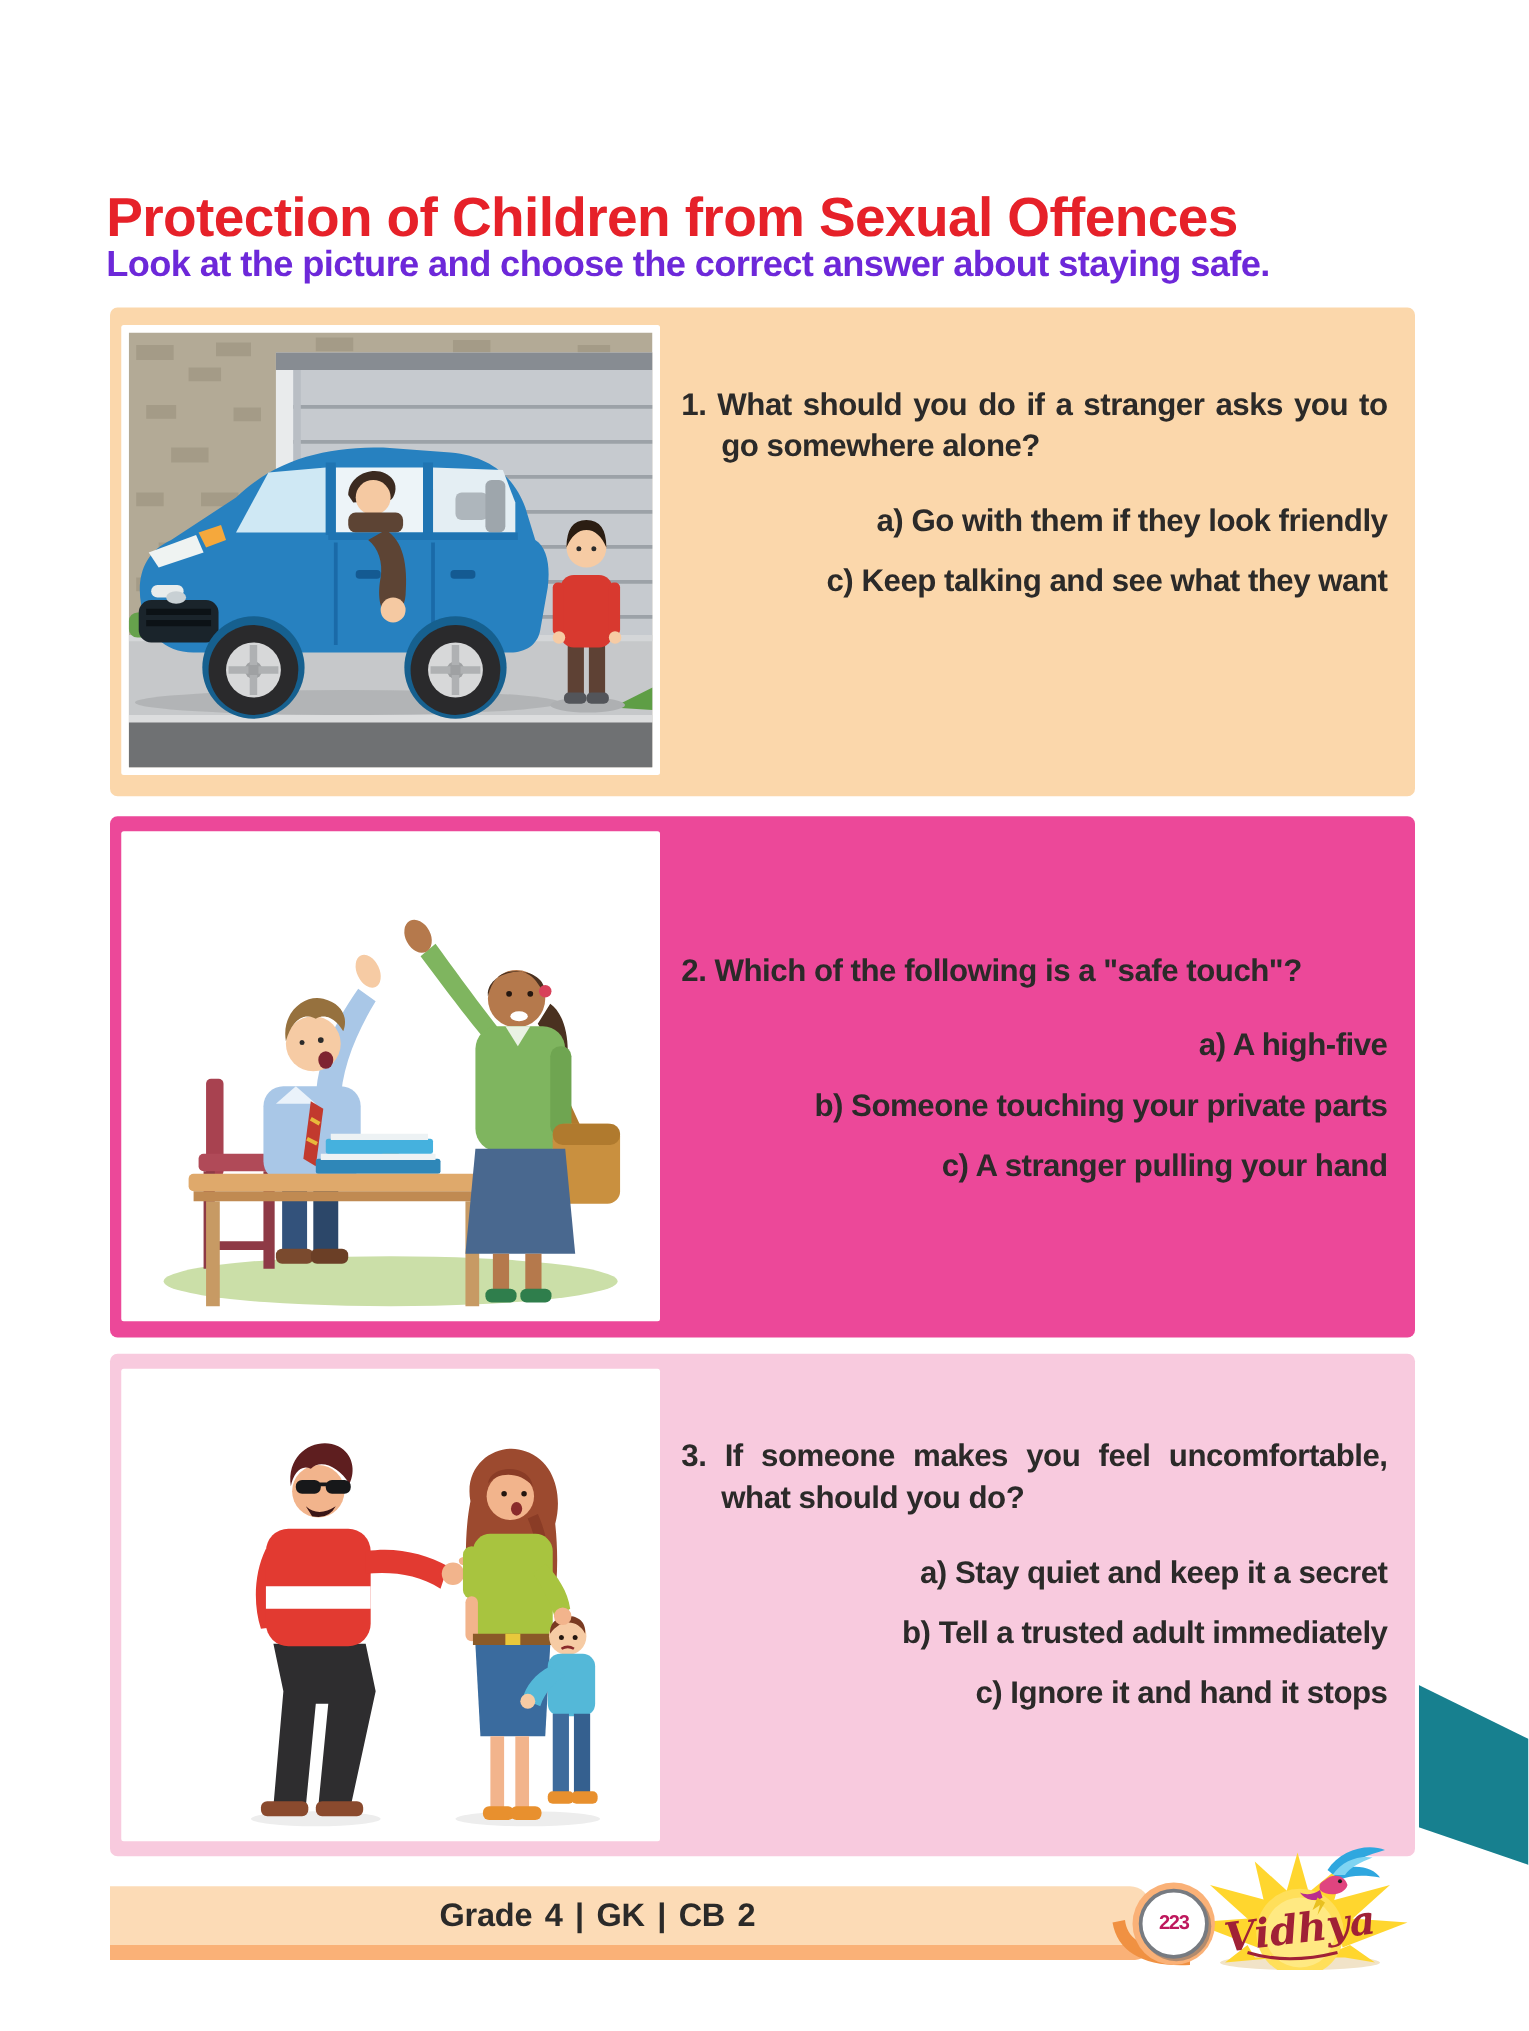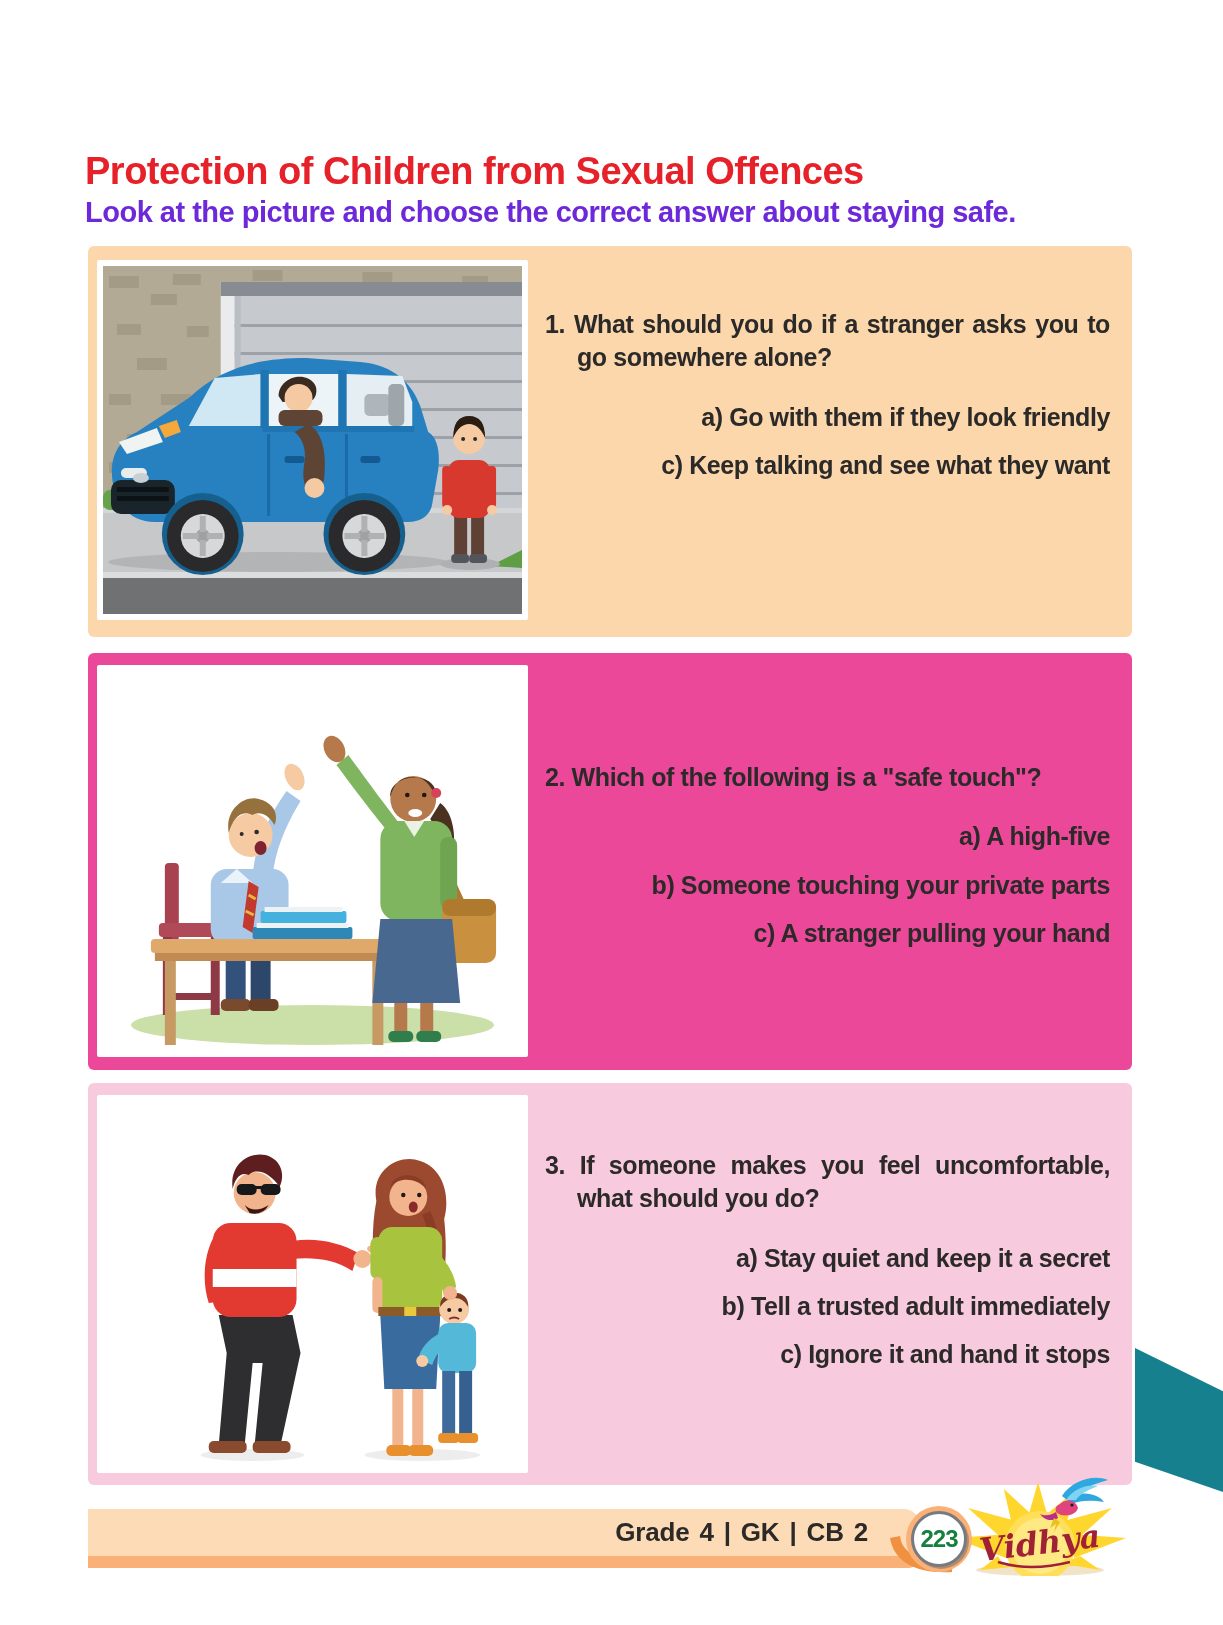--- a/index.html
+++ b/index.html
@@ -1,18 +1,18 @@
 <!DOCTYPE html>
 <html><head>
 <meta charset="utf-8">
 <style>
   html,body{margin:0;padding:0;background:#ffffff;}
   .page{position:relative;width:1223px;height:1625px;background:#ffffff;overflow:hidden;
         font-family:"Liberation Sans",sans-serif;}
-  .title{position:absolute;left:85px;top:150px;font-size:38px;font-weight:bold;
+  .title{position:absolute;left:85px;top:150px;font-size:44px;font-weight:bold;
          letter-spacing:-0.5px;color:#E62129;white-space:nowrap;}
   .subtitle{position:absolute;left:85px;top:196px;font-size:29px;font-weight:bold;
          letter-spacing:-0.5px;color:#1464A5;white-space:nowrap;}
   .panel{position:absolute;left:88px;width:1044px;border-radius:6px;}
   .panel1{top:246px;height:391px;}
   .panel2{top:653px;height:417px;}
   .panel3{top:1083px;height:402px;}
   .imgbox{position:absolute;left:9px;background:#ffffff;border-radius:2px;padding:6px;box-sizing:border-box;}
   .imgbox svg{display:block;width:100%;height:100%;}
   .box1{top:14px;width:431px;height:360px;}
@@ -20,30 +20,30 @@
   .box3{top:12px;width:431px;height:378px;}
   .qcol{position:absolute;left:457px;width:565px;color:#2B2A29;font-weight:bold;
         font-size:25px;letter-spacing:-0.4px;line-height:1.33;}
   .qcol1{top:62px;} .qcol2{top:108px;} .qcol3{top:66px;}
   .question{text-align:justify;padding-left:32px;text-indent:-32px;margin:0 0 26px 0;}
   .opts{display:flex;flex-direction:column;gap:15px;text-align:right;}
   .opt{margin:0;}
   
   .footer-band{position:absolute;left:88px;top:1509px;width:832px;height:59px;}
   .band-top{height:47px;border-radius:0 16px 0 0;display:flex;align-items:center;
-            justify-content:flex-end;padding-right:52px;box-sizing:border-box;}
+            justify-content:center;padding-right:52px;box-sizing:border-box;}
   .band-bottom{height:12px;border-radius:0 0 16px 0;}
   .crumb{font-size:26px;font-weight:bold;color:#2B2A29;word-spacing:3px;letter-spacing:-0.2px;}
   .curl{position:absolute;left:886px;top:1534px;width:72px;height:42px;}
   .page-circle{position:absolute;left:906px;top:1506px;width:66px;height:66px;border-radius:50%;
                display:flex;align-items:center;justify-content:center;z-index:3;}
   .page-circle .inner{width:56px;height:56px;background:#ffffff;border:3px solid #777B81;
                border-radius:50%;box-sizing:border-box;display:flex;align-items:center;justify-content:center;
                box-shadow:2px 2px 0 rgba(90,94,100,0.45);}
-  .page-num{font-size:24px;font-weight:bold;color:#15803d;letter-spacing:-1px;}
+  .page-num{font-size:16px;font-weight:bold;color:#be185d;letter-spacing:-1px;}
   .sun-logo{position:absolute;left:950px;top:1474px;width:180px;height:102px;z-index:2;}
   .ribbon{position:absolute;left:1135px;top:1348px;width:88px;height:144px;
           clip-path:polygon(0 0,100% 30%,100% 100%,0 79%);}
 </style>
 </head>
 <body>
 
 <div class="page">
 
   <div class="title" style="color: rgb(230, 33, 41);">Protection of Children from Sexual Offences</div>

